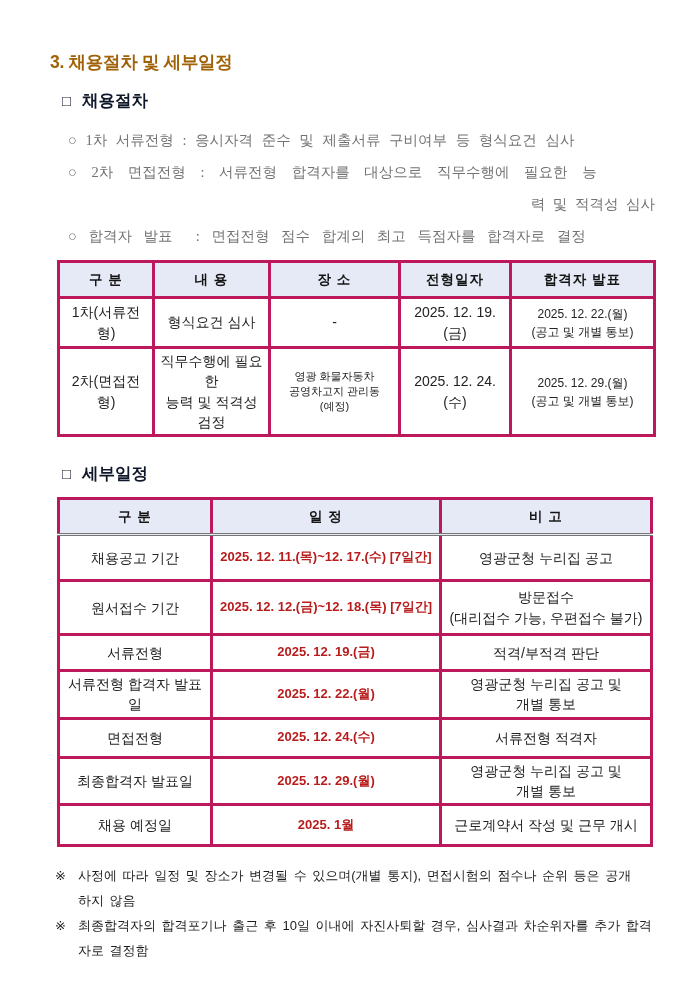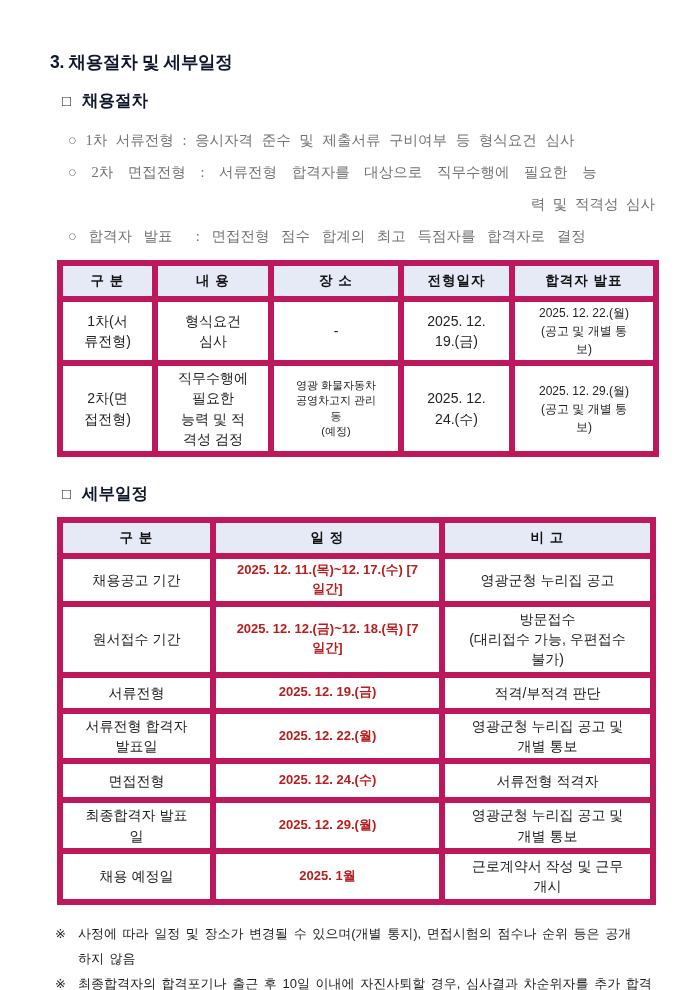--- a/index.html
+++ b/index.html
@@ -13,21 +13,21 @@
     overflow: hidden;
     color: #1a1a1a;
     font-family: "Liberation Sans", "DejaVu Sans", sans-serif;
   }
   .doc-title {
     margin: 0 0 16px 0;
     font-family: "Liberation Sans", "DejaVu Sans", sans-serif;
     font-size: 17.5px;
     font-weight: bold;
     letter-spacing: -0.3px;
-    color: #0f172a;
+    color: #a16207;
   }
   .sec-head {
     margin: 12px 0 12px 12px;
     font-family: "Liberation Serif", "DejaVu Serif", serif;
     font-size: 16.5px;
     font-weight: bold;
     color: #0f172a;
   }
   .sec-head .sq { font-size: 15px; margin-right: 11px; font-weight: normal; }
   .bullets {
@@ -41,24 +41,24 @@
   .bullet-line.wide2  { word-spacing: 8px; }
   .bullet-line.cont   { margin-left: 166px; word-spacing: 4px; text-align: right; }
 
   table.doc-table {
     border-collapse: collapse;
     table-layout: fixed;
     margin: 8px 0 0 7px;
     border: 2px solid #3f3f3f;
   }
   table.doc-table th, table.doc-table td {
-    border: 6px solid #be185d;
+    border: 3px solid #be185d;
     text-align: center;
     vertical-align: middle;
-    padding: 2px 19px;
+    padding: 2px 3px;
     box-sizing: border-box;
     white-space: pre-line;
   }
   table.doc-table th {
     background: #e6eaf6;
     font-size: 13.5px;
     font-weight: bold;
     letter-spacing: 1px;
     color: #141414;
     height: 36px;

